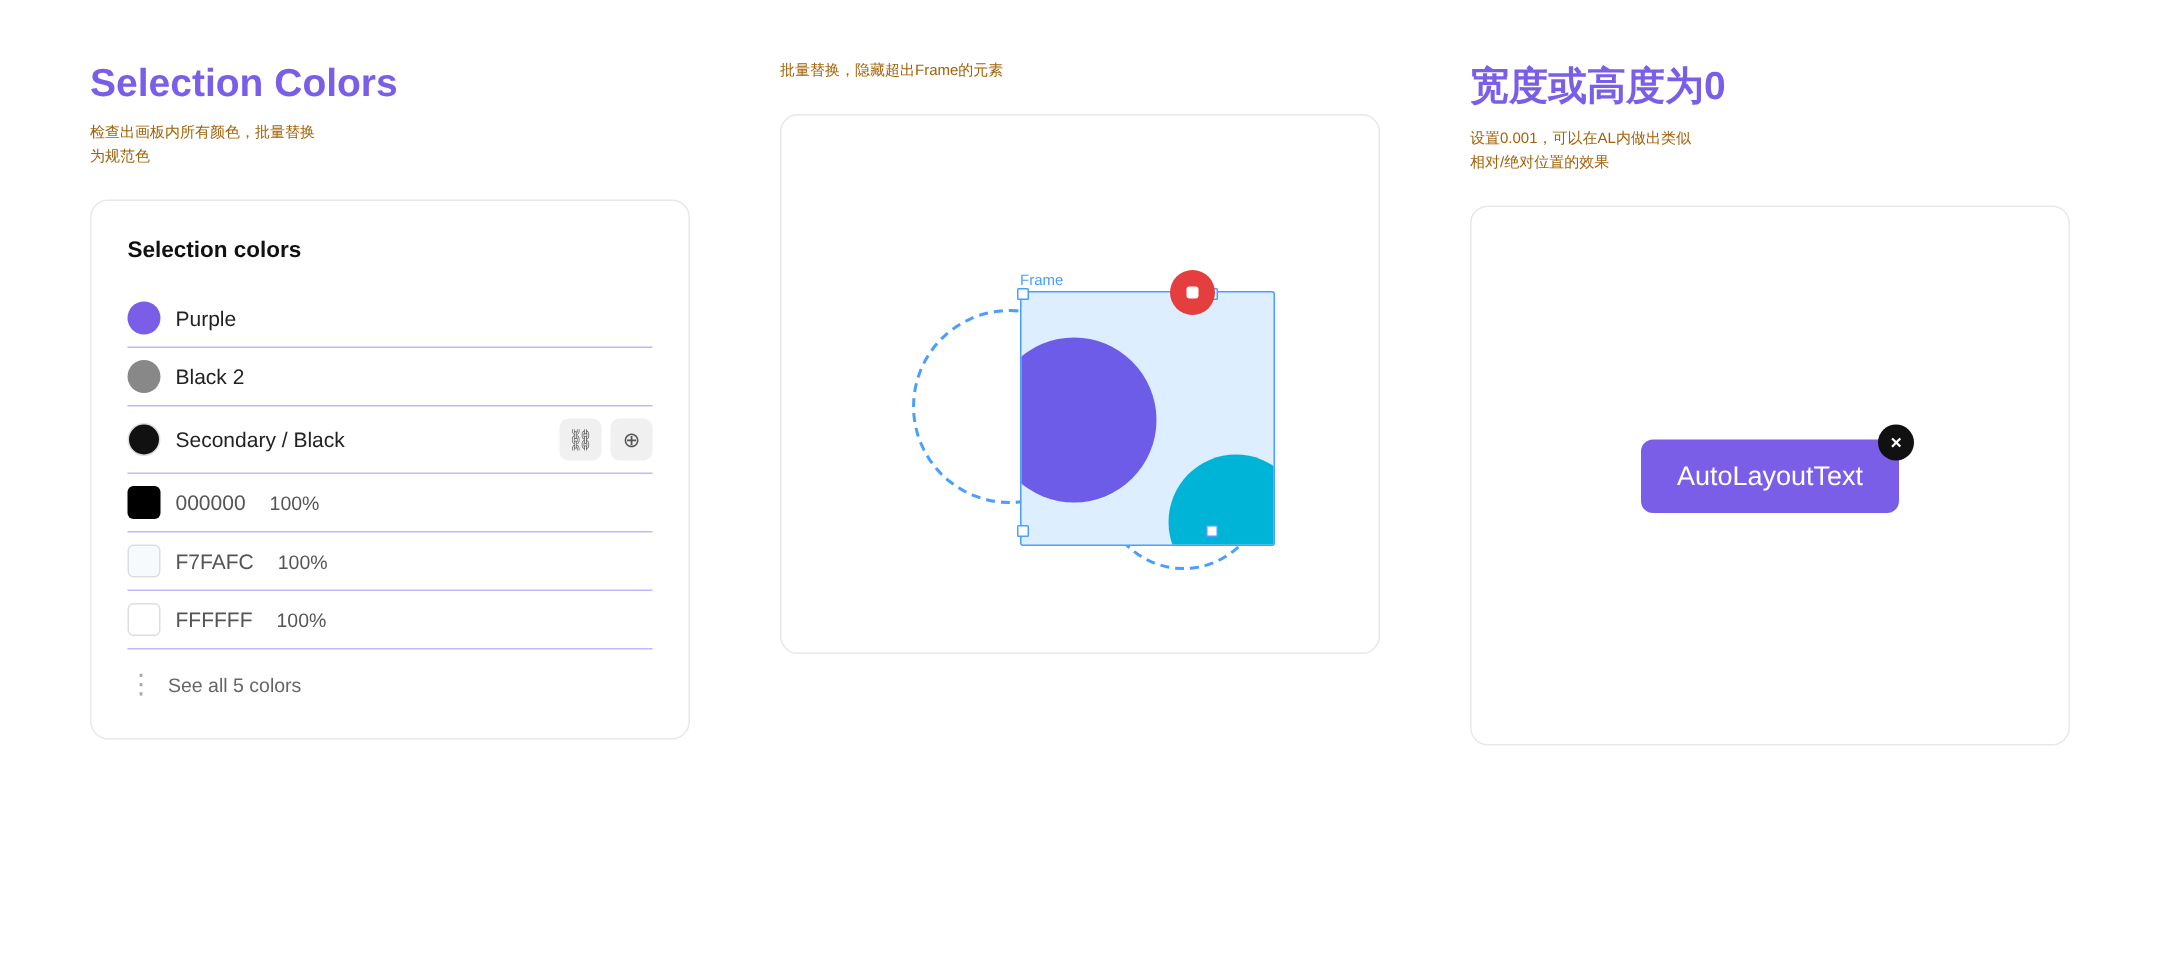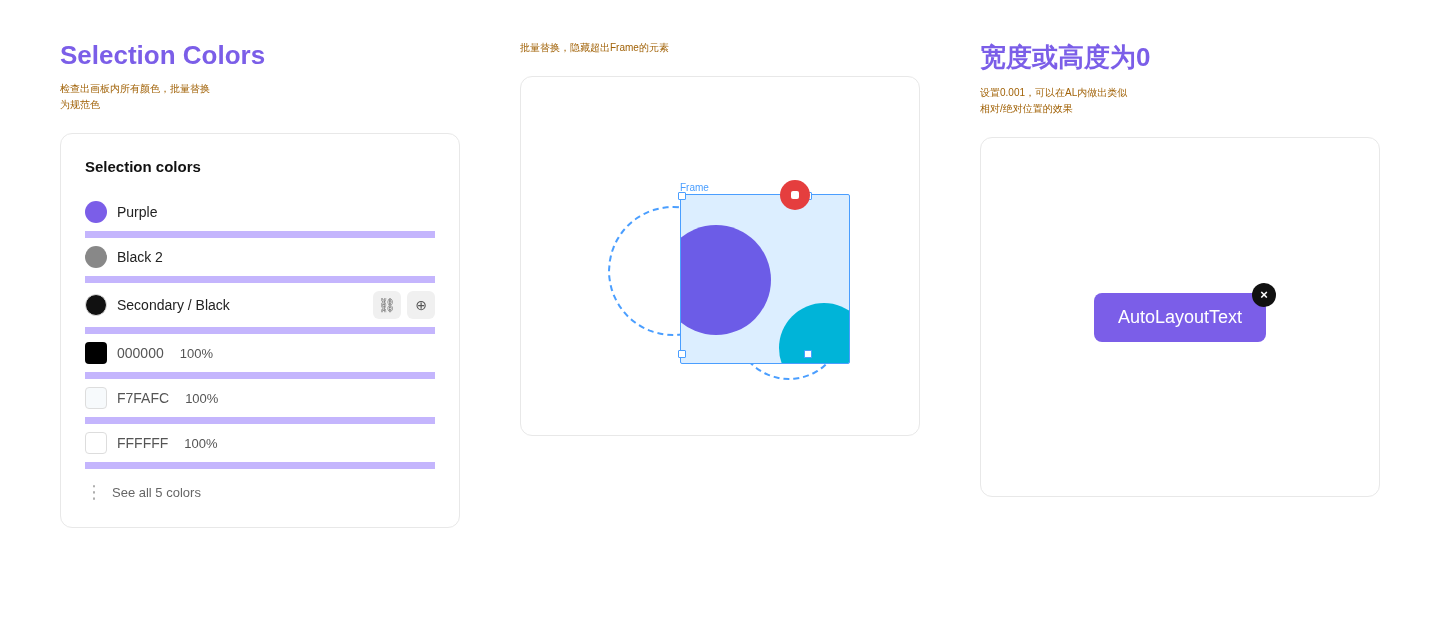--- a/index.html
+++ b/index.html
@@ -38,21 +38,21 @@
     .sc-title {
       font-size: 15px;
       font-weight: 700;
       color: #111;
       margin-bottom: 18px;
     }
     .color-row {
       display: flex;
       align-items: center;
       padding: 8px 0;
-      border-bottom: 7px solid #c4b5fd;
+      border-bottom: 1px solid #c4b5fd;
       gap: 10px;
     }
     .color-row:last-of-type { border-bottom: none; }
     .color-dot {
       width: 22px;
       height: 22px;
       border-radius: 50%;
       flex-shrink: 0;
     }
     .color-dot.purple { background: #7B5EE8; }

